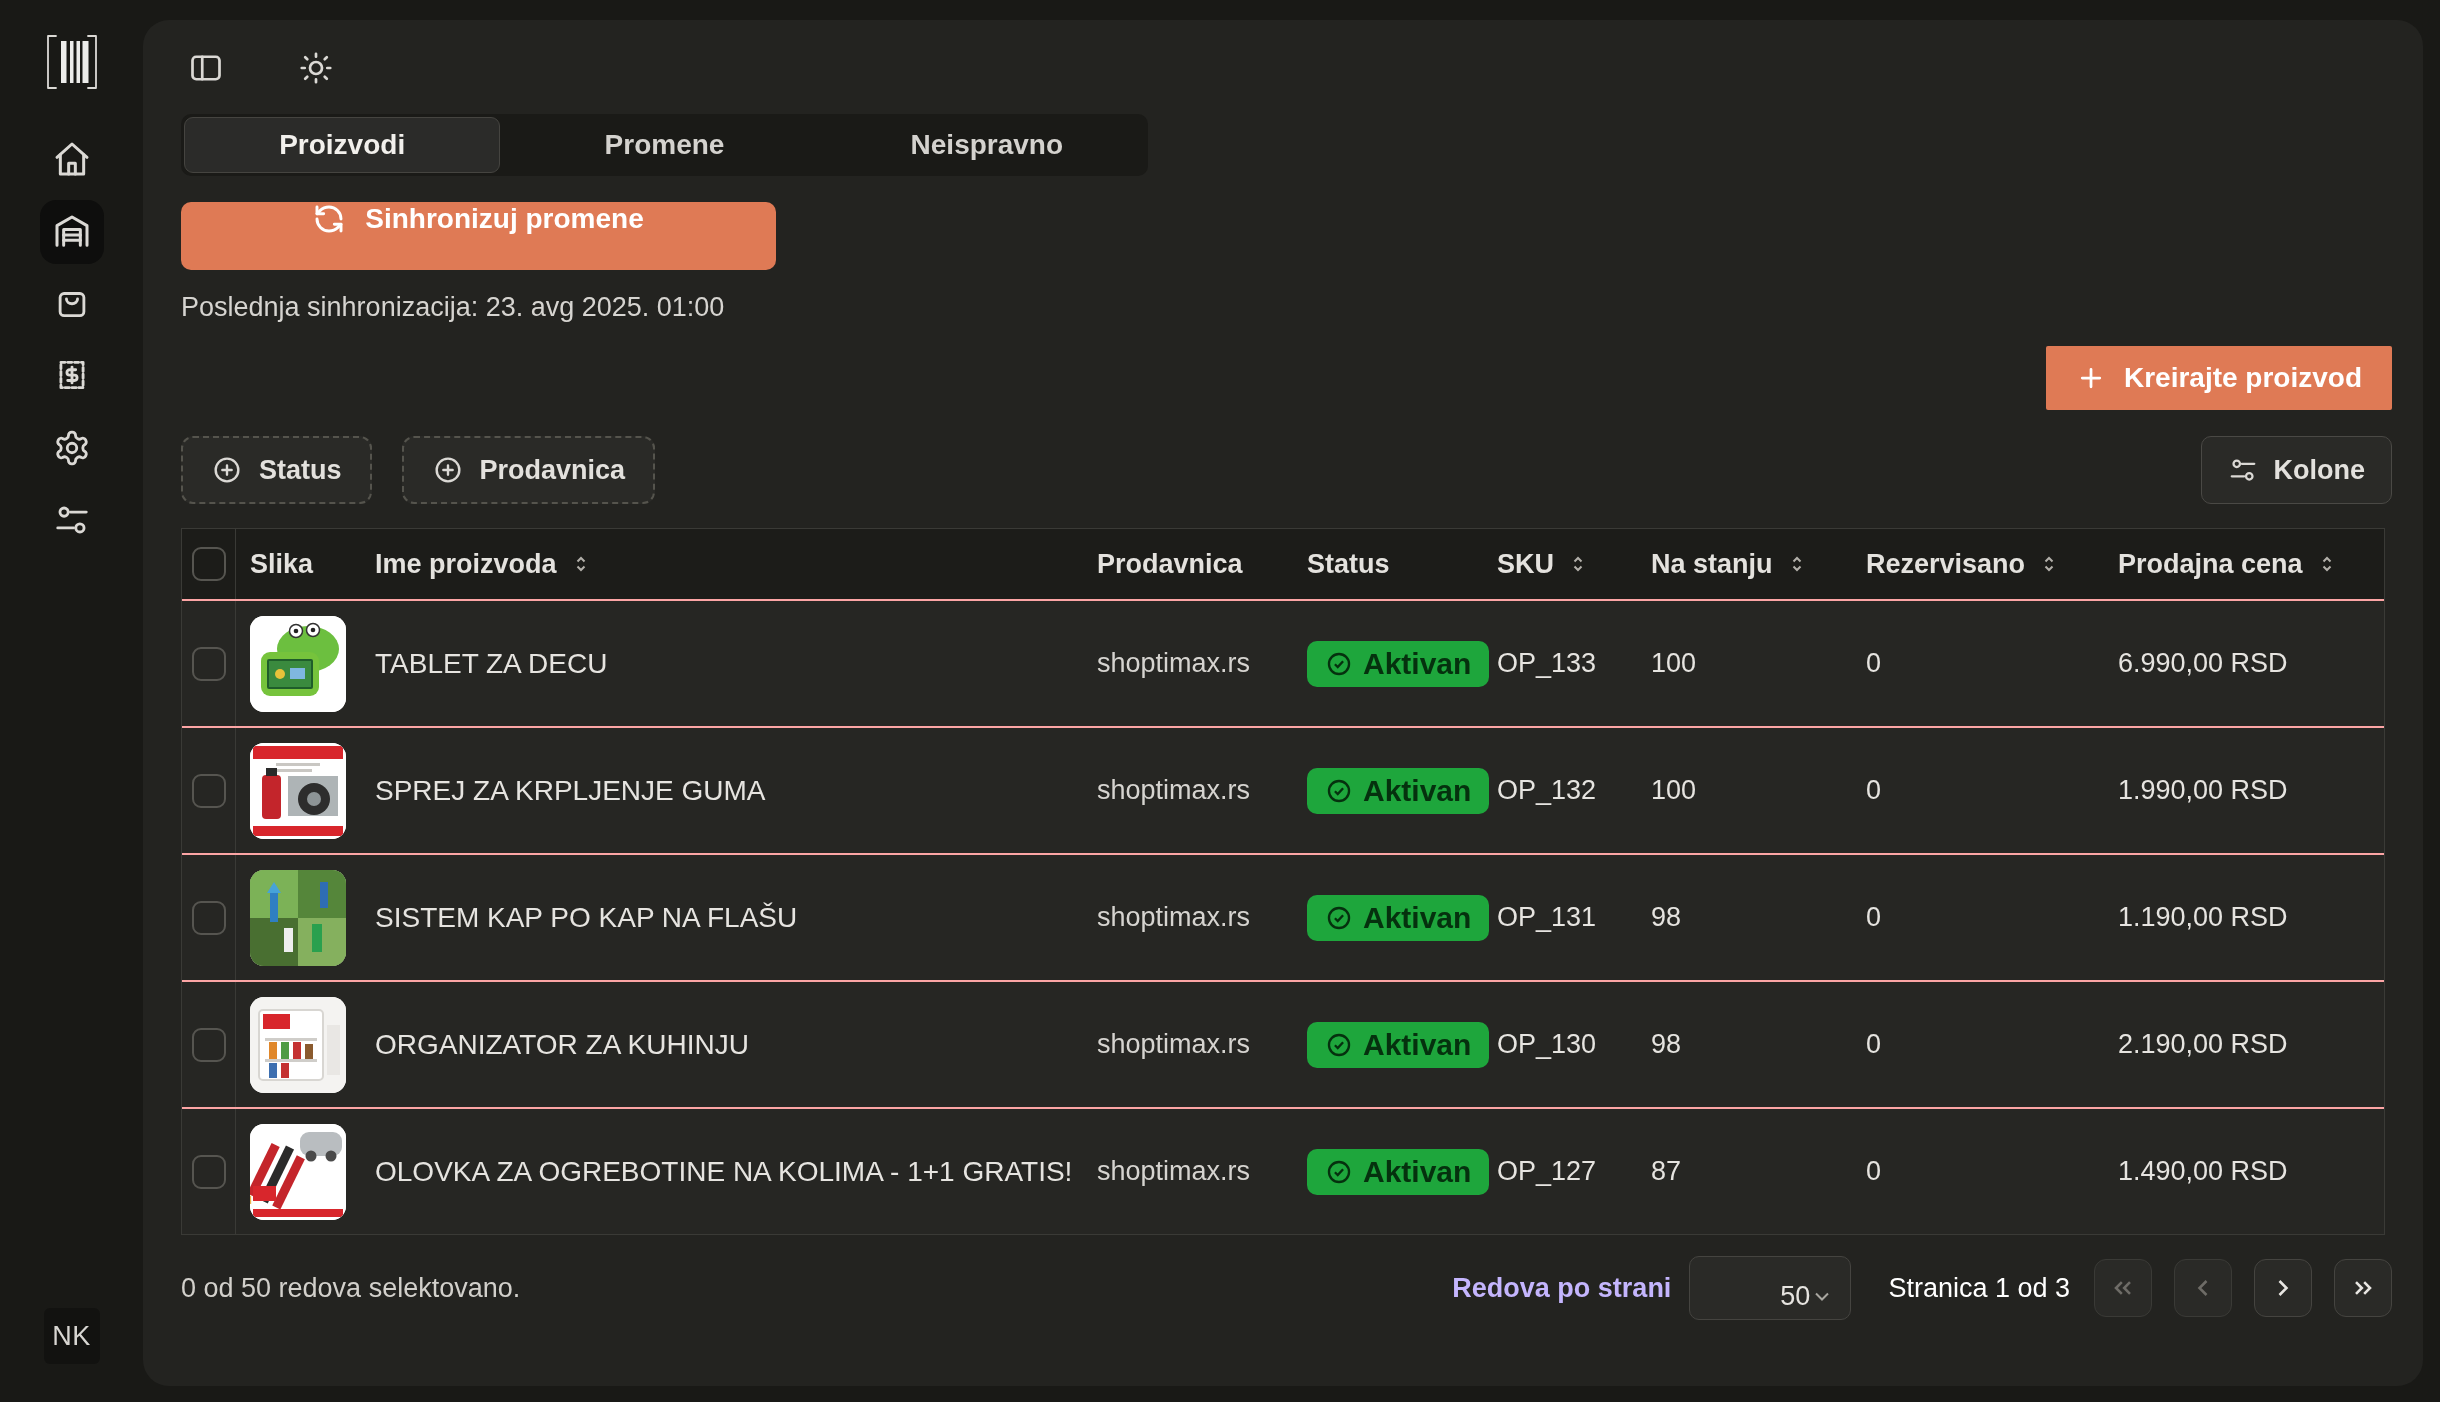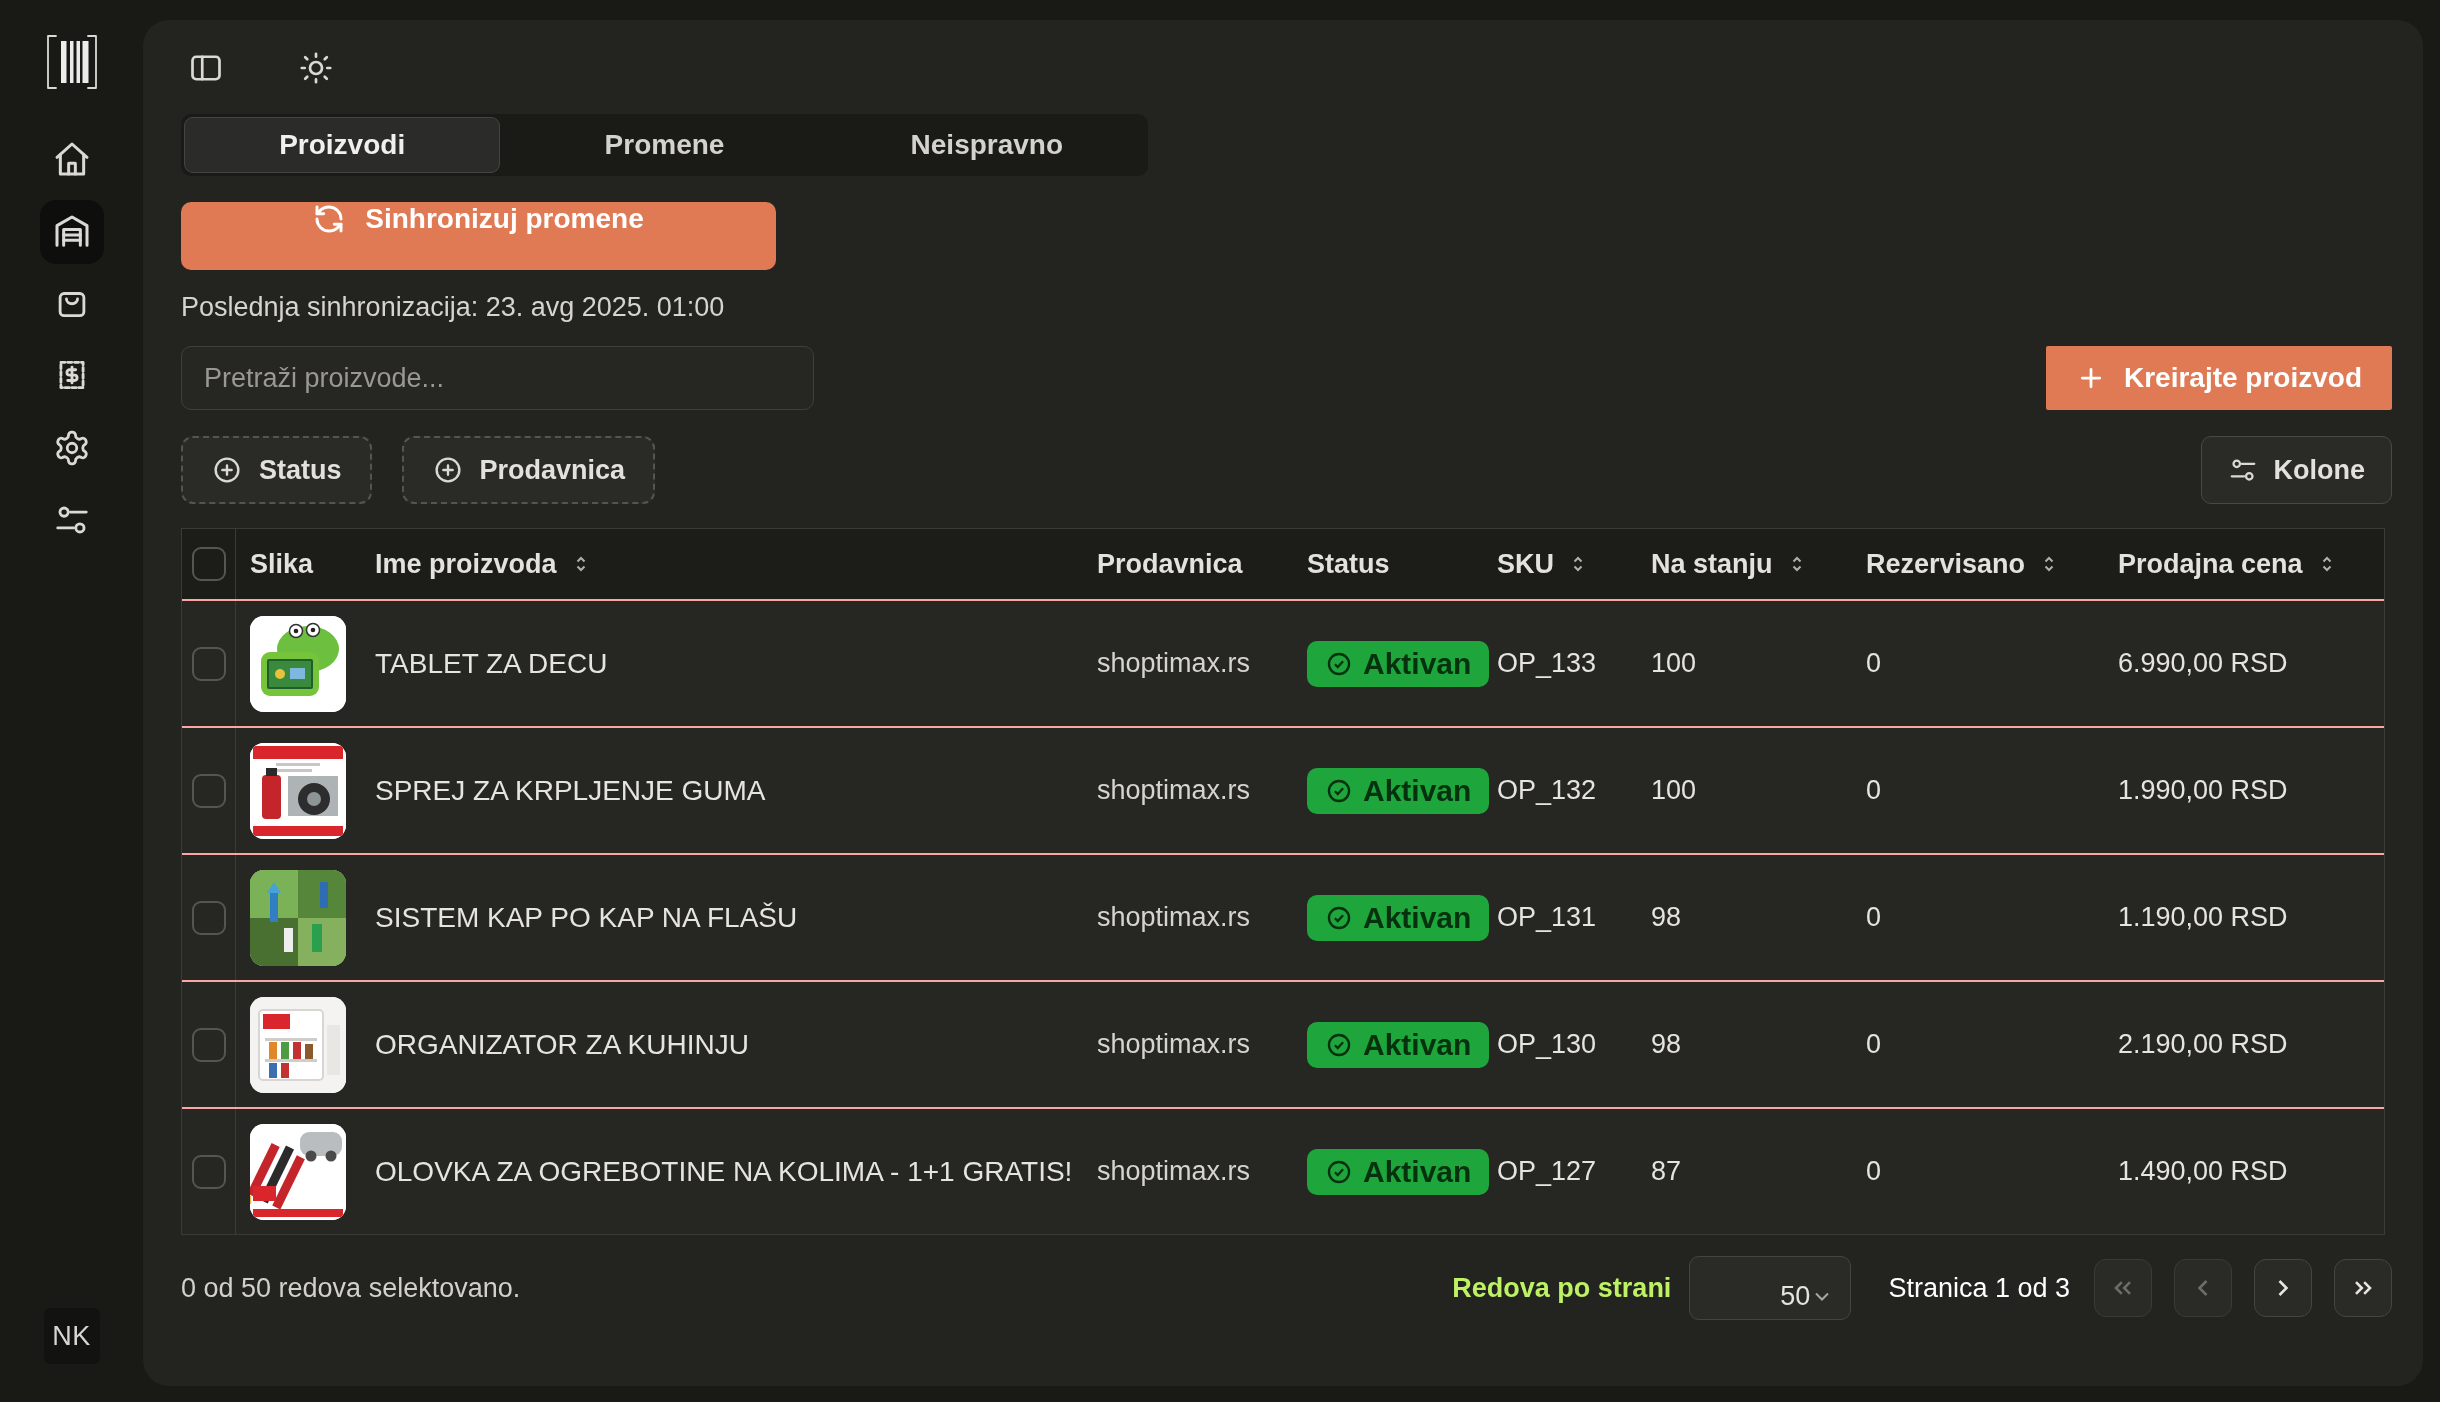--- a/index.html
+++ b/index.html
@@ -86,21 +86,21 @@
   .name-cell{font-size:28px;white-space:nowrap;overflow:hidden}
   .store-cell{color:#d6d4d0}
   .thumb{width:96px;height:96px;border-radius:14px;overflow:hidden;background:#fff;flex:none}
   .badge{display:inline-flex;align-items:center;gap:10px;height:46px;padding:0 18px;border-radius:10px;
     background:var(--green);color:var(--green-ink);font-size:30px;font-weight:700}
   .badge svg{stroke:var(--green-ink);stroke-width:2}
 
   
   .footer{margin-top:20px;display:flex;align-items:center;height:66px;font-size:27px}
   .sel-text{color:var(--txt-dim)}
-  .rpp-label{margin-left:auto;font-weight:600;color:#bef264}
+  .rpp-label{margin-left:auto;font-weight:600;color:#c4b5fd}
   .rpp-select{margin-left:18px;width:162px;height:64px;background:#2a2a27;border:1px solid #454440;
     border-radius:10px;display:flex;align-items:center;justify-content:flex-end;
     padding:16px 16px 0 26px;cursor:pointer}
   .rpp-select svg{stroke:#a8a6a0;stroke-width:2}
   .page-status{margin-left:37px;font-weight:400;color:#ffffff}
   .pager{margin-left:24px;display:flex;gap:22px}
   .page-btn{width:58px;height:58px;border-radius:12px;background:#2a2a27;border:1px solid #454440;
     display:flex;align-items:center;justify-content:center;cursor:pointer}
   .page-btn svg{stroke:#e8e6e2;stroke-width:2.2}
   .page-btn.disabled{border-color:#3a3a36}
@@ -219,21 +219,20 @@
         <path d="M3 12a9 9 0 0 0 9 9 9.75 9.75 0 0 0 6.74-2.74L21 16"></path>
           <path d="M21 21v-5h-5"></path>
       </svg>
     </span>
     <span>Sinhronizuj promene</span>
   </button>
 
   <div class="last-sync">Poslednja sinhronizacija: 23. avg 2025. 01:00</div>
 
   <div class="search-row">
-    <input class="search-input" type="text" placeholder="Pretraži proizvode..." style="">
     <button class="create-btn">
       <span>
         <svg width="30" height="30" viewBox="0 0 24 24" class="ic">
             <path d="M12 5v14M5 12h14"></path>
           </svg>
       </span>
       <span>Kreirajte proizvod</span>
     </button>
   </div>
 

